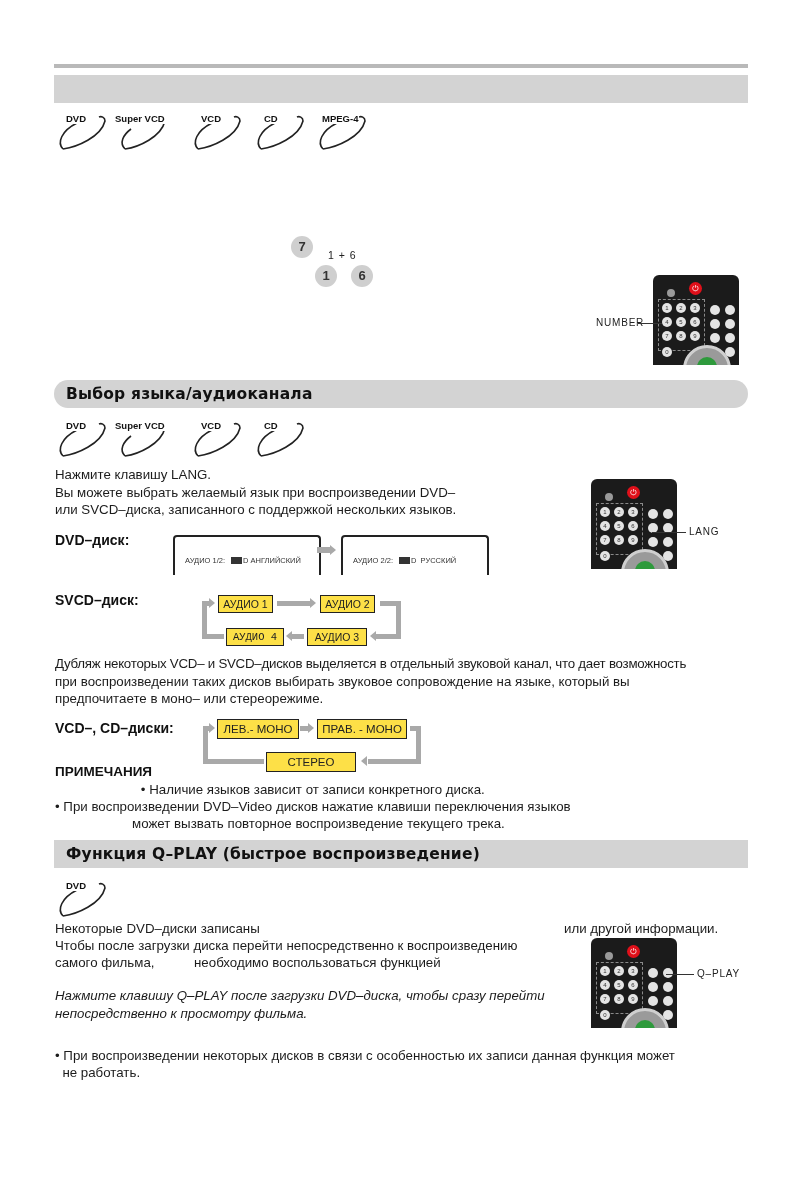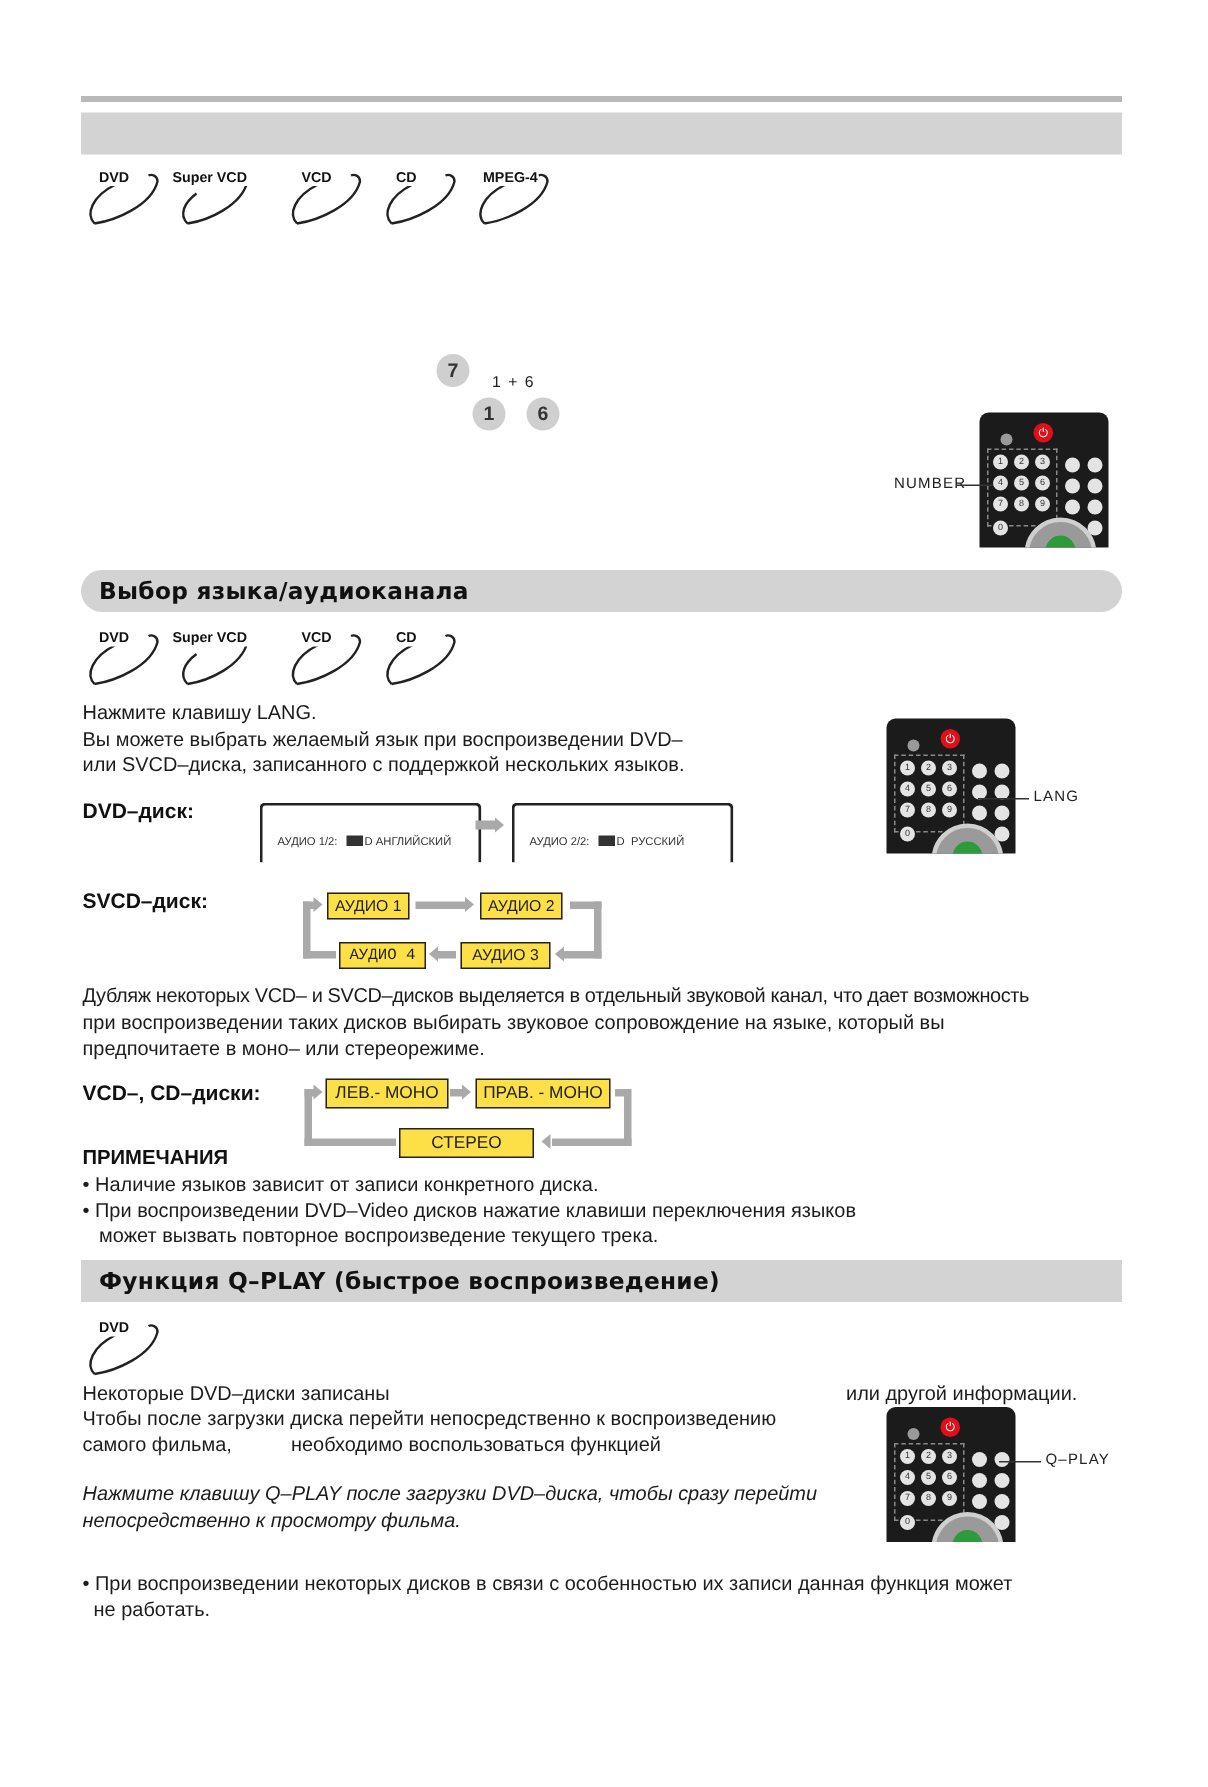--- a/index.html
+++ b/index.html
@@ -220,21 +220,21 @@
 <div class="abs arrow-r" style="left:308px; top:723px;"></div>
 <div class="abs flow-box" style="left:317px; top:719px; width:90px; height:20px; font-size:11.5px; line-height:18px;">ПРАВ. - МОНО</div>
 <div class="abs flow-bar" style="left:410px; top:726px; width:10px; height:5px;"></div>
 <div class="abs flow-bar" style="left:416px; top:726px; width:5px; height:38px;"></div>
 <div class="abs flow-bar" style="left:368px; top:759px; width:53px; height:5px;"></div>
 <div class="abs arrow-l" style="left:361px; top:756px;"></div>
 <div class="abs flow-box" style="left:266px; top:752px; width:90px; height:20px; font-size:11.5px; line-height:18px;">СТЕРЕО</div>
 <div class="abs flow-bar" style="left:203px; top:759px; width:61px; height:5px;"></div>
 
 <div class="abs label-bold" style="left:55px; top:764px; font-size:13.5px;">ПРИМЕЧАНИЯ</div>
-<div class="abs" style="left:55px; top:781px;">
+<div class="abs" style="left:55px; top:781px;text-align:center;">
   <div class="note-item">• Наличие языков зависит от записи конкретного диска.</div>
   <div class="note-item">• При воспроизведении DVD–Video дисков нажатие клавиши переключения языков</div>
   <div class="note-item" style="white-space:pre;">   может вызвать повторное воспроизведение текущего трека.</div>
 </div>
 
 <div class="abs section-bar" style="top:840px;">
   <span class="abs section-title">Функция Q–PLAY (быстрое воспроизведение)</span>
 </div>
 
 <div class="abs" style="left:55px; top:880px;">

